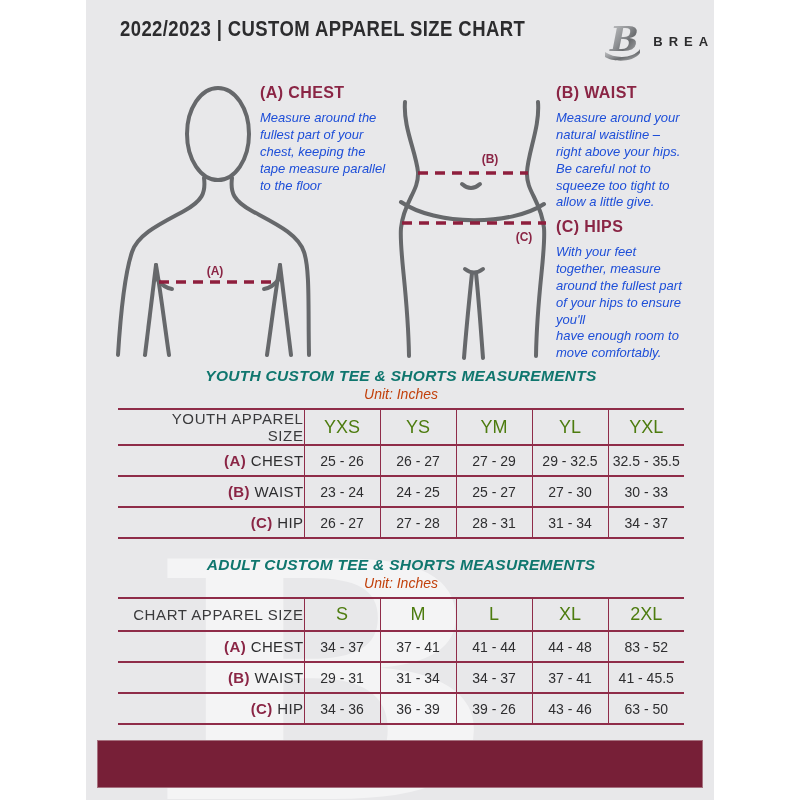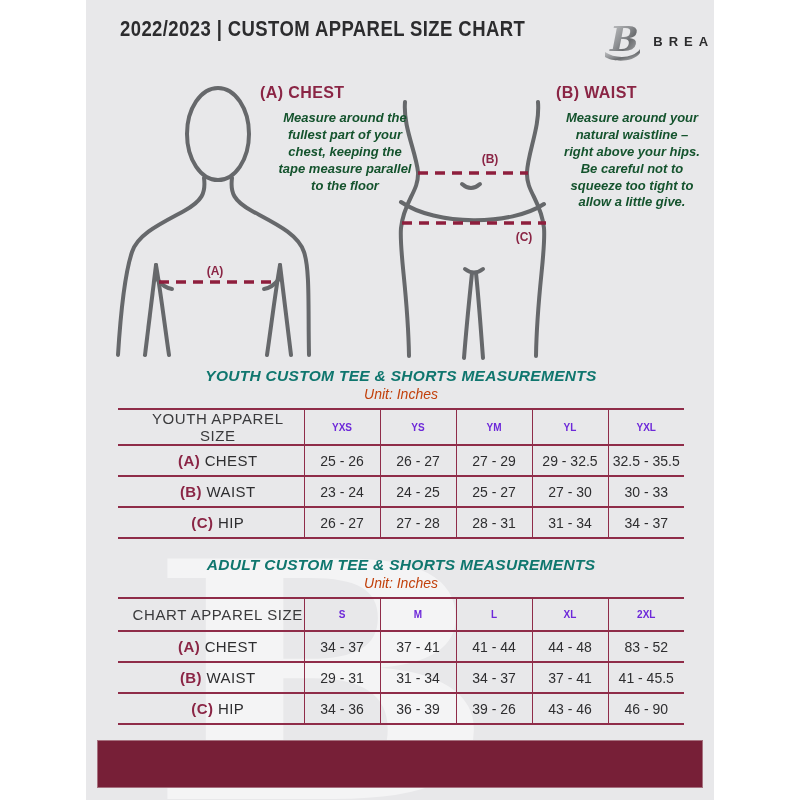--- a/index.html
+++ b/index.html
@@ -19,22 +19,22 @@
   .hdr { position:absolute; left:34px; top:16px; right:24px; height:50px;
          display:flex; z-index:2; }
   .hdr-title { font-size:22px; font-weight:bold; color:#2c2c2e; white-space:nowrap;
                letter-spacing:0.5px; transform:scaleX(0.84); transform-origin:left center; }
   .hdr-right { margin-left:auto; display:flex; align-items:center; }
   .brand { font-size:13px; font-weight:bold; letter-spacing:6px; color:#2c2c2e; margin-left:9px; }
 
   
   .inst { position:absolute; z-index:2; }
   .inst h3 { font-size:16px; font-weight:800; letter-spacing:0.4px; color:#8a2545; margin-bottom:8px; }
-  .inst p  { font-size:13px; font-style:italic; font-weight:700; color:#14532d;
-             line-height:1.3; white-space:pre-line;text-align:center; }
+  .inst p  { font-size:13px; font-style:italic; font-weight:400; color:#1d4ed8;
+             line-height:1.3; white-space:pre-line; }
   .inst-a { left:174px; top:84px;  width:170px; }
   .inst-b { left:470px; top:84px;  width:152px; }
   .inst-c { left:470px; top:218px; width:152px; }
 
   
   .fig { position:absolute; z-index:1; }
   .fig-left { left:26px;  top:82px; }
   .fig-mid  { left:302px; top:100px; }
   .fig path, .fig ellipse { fill:none; stroke:#66686b; stroke-width:4; stroke-linecap:round; }
   .fig .dash { stroke:#8e1e3d; stroke-width:3.5; stroke-dasharray:10 7; stroke-linecap:butt; }
@@ -43,24 +43,24 @@
   
   .tbl-block { position:absolute; left:32px; width:566px; z-index:2; text-align:center; }
   .tbl-youth { top:367px; }
   .tbl-adult { top:556px; }
   .tbl-block h2 { font-size:15.5px; font-weight:bold; color:#0f766e; letter-spacing:0.3px; line-height:18px;font-style:italic; }
   .unit { font-size:14px; font-style:italic; color:#c2410c; line-height:18px; margin-bottom:5px; }
 
   table { width:566px; border-collapse:collapse; table-layout:fixed;
           border-bottom:2px solid #8f2c49; }
   col.c0 { width:186px; }
-  thead th { border-top:2px solid #8f2c49; height:33px; font-size:10px; font-weight:bold; color:#6d28d9; }
+  thead th { border-top:2px solid #8f2c49; height:33px; font-size:18px; font-weight:normal; color:#4d7c0f; }
   tbody td { border-top:2px solid #8f2c49; height:31px; font-size:14px; color:#2e2e30; }
   th.szc, td.valc { border-left:1.5px solid #8f2c49; text-align:center; }
-  .lblc { text-align:center; padding-left:14px; }
+  .lblc { text-align:right; padding-left:14px; }
   th.lblc { font-weight:normal; font-size:15px; letter-spacing:0.6px; color:#3a3a3c; }
   td.lblc { font-size:15px; letter-spacing:0.4px; }
   td.lblc b { color:#8a2545; font-weight:800; }
 
   
   .bar { position:absolute; left:11px; top:740px; width:606px; height:48px;
          background:#771f37; border:1px solid #a6717f; z-index:2; }
 </style>
 </head>
 <body>
@@ -128,20 +128,30 @@
   <section class="inst inst-b">
     <h3>(B) WAIST</h3>
     <p>Measure around your
 natural waistline –
 right above your hips.
 Be careful not to
 squeeze too tight to
 allow a little give.</p>
   </section>
 
+  <section class="inst inst-c">
+    <h3>(C) HIPS</h3>
+    <p>With your feet
+together, measure
+around the fullest part
+of your hips to ensure
+you'll
+have enough room to
+move comfortably.</p>
+  </section>
 
   <section class="tbl-block tbl-youth">
     <h2>YOUTH CUSTOM TEE &amp; SHORTS MEASUREMENTS</h2>
     <div class="unit">Unit: Inches</div>
     <table>
       <colgroup>
           <col class="c0">
           <col>
           <col>
           <col>
@@ -225,20 +235,20 @@
           <td class="valc">34 - 37</td>
           <td class="valc">37 - 41</td>
           <td class="valc">41 - 45.5</td>
         </tr>
         <tr>
           <td class="lblc"><b>(C)</b> <span>HIP</span></td>
           <td class="valc">34 - 36</td>
           <td class="valc">36 - 39</td>
           <td class="valc">39 - 26</td>
           <td class="valc">43 - 46</td>
-          <td class="valc">46 - 90</td>
+          <td class="valc">63 - 50</td>
         </tr>
       </tbody>
     </table>
   </section>
 
   <div class="bar"></div>
 </div>
 
 </body></html>

